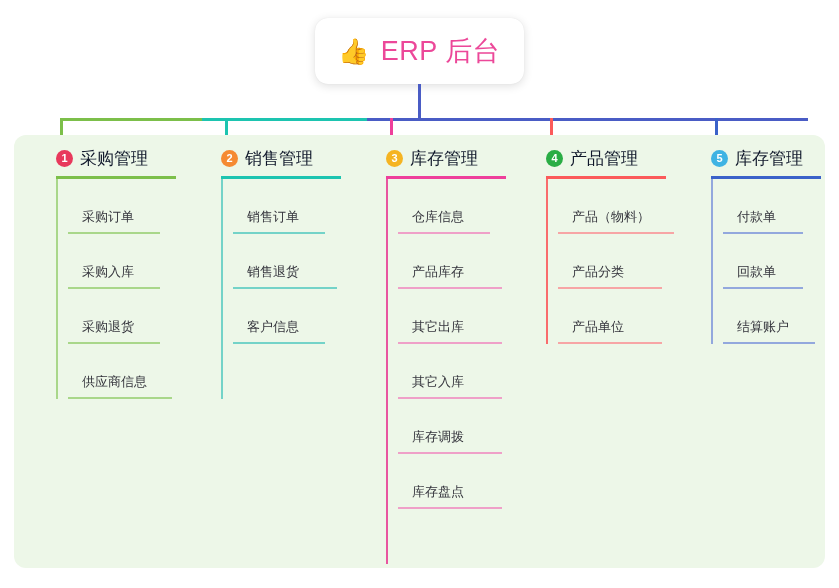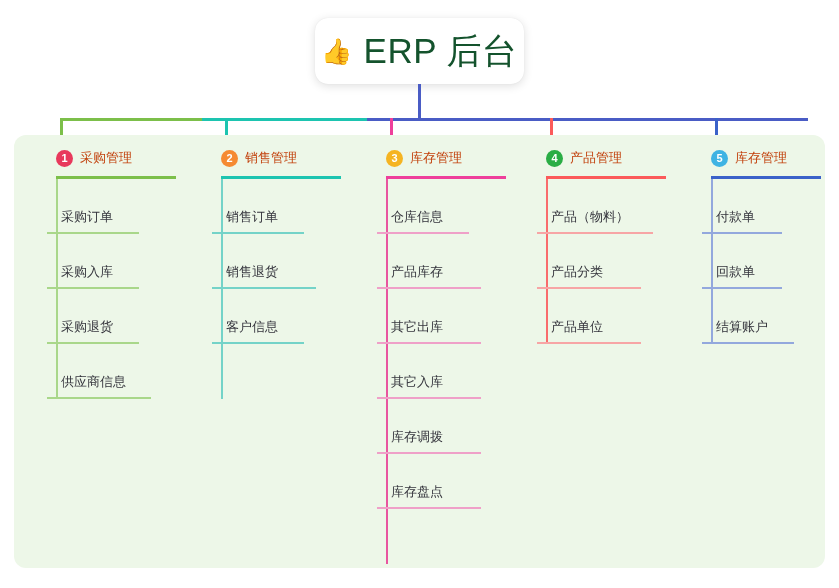--- a/index.html
+++ b/index.html
@@ -33,22 +33,22 @@
     align-items: center;
     justify-content: center;
     gap: 11px;
   }
   #root-node .thumb {
     font-size: 25px;
     line-height: 1;
     display: block;
   }
   #root-node .root-title {
-    font-size: 35px;
-    color: #14532d;
+    font-size: 27px;
+    color: #ec4899;
     letter-spacing: 0.5px;
     white-space: nowrap;
   }
 
   
   .conn { position: absolute; }
   .conn-v { width: 3px; }
   .conn-h { height: 3px; }
 
   
@@ -81,22 +81,22 @@
     color: #ffffff;
     font-size: 11px;
     font-weight: bold;
     display: flex;
     align-items: center;
     justify-content: center;
     line-height: 1;
     flex: 0 0 auto;
   }
   .col-title {
-    font-size: 13px;
-    color: #c2410c;
+    font-size: 17px;
+    color: #0f172a;
     white-space: nowrap;
   }
   .col-rule {
     height: 3px;
     margin-top: 7px;
   }
 
   .children {
     position: relative;
     margin-top: 0;
@@ -104,21 +104,21 @@
   }
   .spine {
     position: absolute;
     left: 18px;
     top: 0;
     width: 2px;
   }
   .leaf {
     position: relative;
     height: 55px;
-    padding-left: 3px;
+    padding-left: 24px;
     display: flex;
     flex-direction: column;
     justify-content: flex-end;
   }
   .leaf-label {
     font-size: 13px;
     color: #35353d;
     white-space: nowrap;
     padding-bottom: 6px;
     padding-left: 2px;

